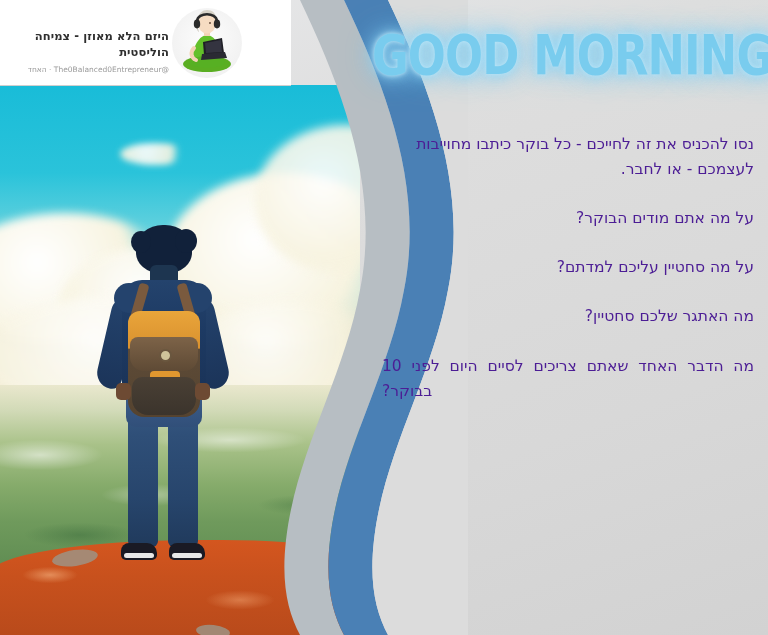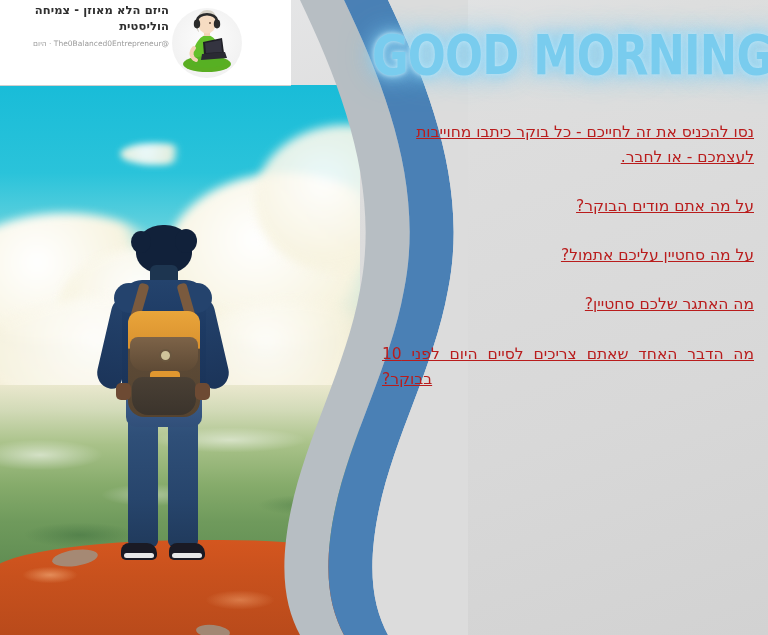--- a/index.html
+++ b/index.html
@@ -186,21 +186,21 @@
   
   .wave { position:absolute; left:248px; top:0; width:220px; height:635px; }
 
   
   .header-card {
     position:absolute; left:0; top:0; width:291px; height:86px;
     background:#ffffff;
     border-bottom:1px solid #cfcfcf;
   }
   .header-text {
-    position:absolute; right:122px; top:3px; width:158px;
+    position:absolute; right:122px; top:29px; width:158px;
     text-align:right; direction:rtl;
   }
   .brand-name {
     font-family:"DejaVu Sans", sans-serif;
     font-size:11.5px; font-weight:bold; color:#2f2f2f;
     line-height:1.35; letter-spacing:.1px;
   }
   .brand-handle {
     margin-top:5px;
     font-size:7.5px; color:#9a9a9a; font-weight:normal;
@@ -224,25 +224,24 @@
     transform:scaleX(.86) scaleY(1.06);
     transform-origin:left center;
     text-shadow:
       0 0 5px #bde6f7, 0 0 11px #9cd9f4,
       0 0 22px #7cc9ef, 0 0 34px rgba(110,200,240,.65);
     white-space:nowrap;
   }
 
   
   .body-text {
-    position:absolute; right:14px; top:120px; width:372px;
+    position:absolute; right:14px; top:132px; width:372px;
     direction:rtl; text-align:right;
     font-family:"DejaVu Sans", sans-serif;
-    color:#b91c1c;
-    text-decoration:underline;
+    color:#4c1d95;
   }
   .para {
     font-size:15.5px; line-height:1.62;
     margin-bottom:32px; font-weight:normal;
   }
   .para.justify { text-align:justify; text-align-last:left; }
   .p-gap-lg { margin-bottom:24px; }
 </style>
 </head>
 <body>
@@ -306,21 +305,21 @@
          L 140 635 C 128 612, 121 584, 126 540 C 136 452, 184 378, 200 290
          C 220 190, 184 92, 140 0 Z" fill="#4a80b5"></path>
 
     <path d="M 140 0 C 184 92, 220 190, 200 290 C 184 378, 136 452, 126 540
          C 121 584, 128 612, 140 635 L 220 635 L 220 0 Z" fill="#dcdcdc"></path>
   </svg>
 
   <div class="header-card">
     <div class="header-text">
       <div class="brand-name">היזם הלא מאוזן - צמיחה הוליסטית</div>
-      <div class="brand-handle">@The0Balanced0Entrepreneur · היום</div>
+      <div class="brand-handle">@The0Balanced0Entrepreneur · האחד</div>
     </div>
 
     <div class="avatar">
       <svg viewBox="0 0 70 70" width="70" height="70">
 
         <ellipse cx="35" cy="56" rx="24" ry="8" fill="#5aae22"></ellipse>
 
         <path d="M19 56 C20 38, 28 27, 35 27 C42 27, 50 38, 51 56 Z" fill="#63c02a"></path>
 
         <ellipse cx="35" cy="54" rx="18" ry="6" fill="#57b023"></ellipse>
@@ -346,18 +345,18 @@
         <path d="M30 46 L53 44 L55 50 L29 52 Z" fill="#2a2a33"></path>
       </svg>
     </div>
   </div>
 
   <div class="title">GOOD MORNING!</div>
 
   <div class="body-text">
     <div class="para p-gap-lg">נסו להכניס את זה לחייכם - כל בוקר כיתבו מחוייבות לעצמכם - או לחבר.</div>
     <div class="para p-gap-lg">על מה אתם מודים הבוקר?</div>
-    <div class="para p-gap-lg">על מה סחטיין עליכם אתמול?</div>
+    <div class="para p-gap-lg">על מה סחטיין עליכם למדתם?</div>
     <div class="para p-gap-lg">מה האתגר שלכם סחטיין?</div>
     <div class="para justify">מה הדבר האחד שאתם צריכים לסיים היום לפני 10 בבוקר?</div>
   </div>
 
 </div>
 
 </body></html>

